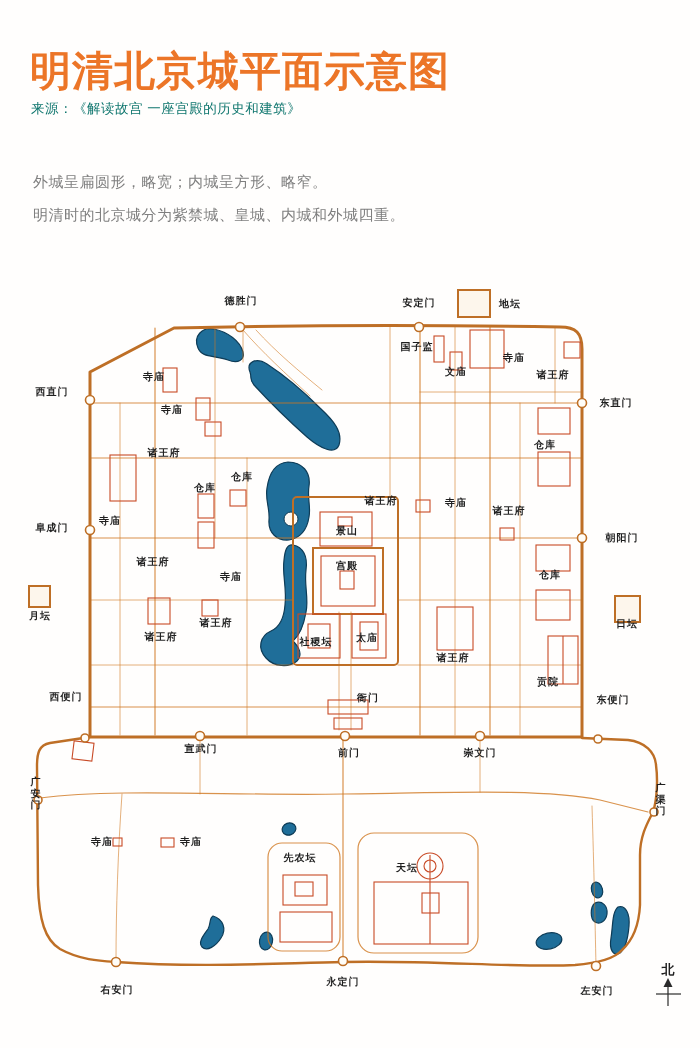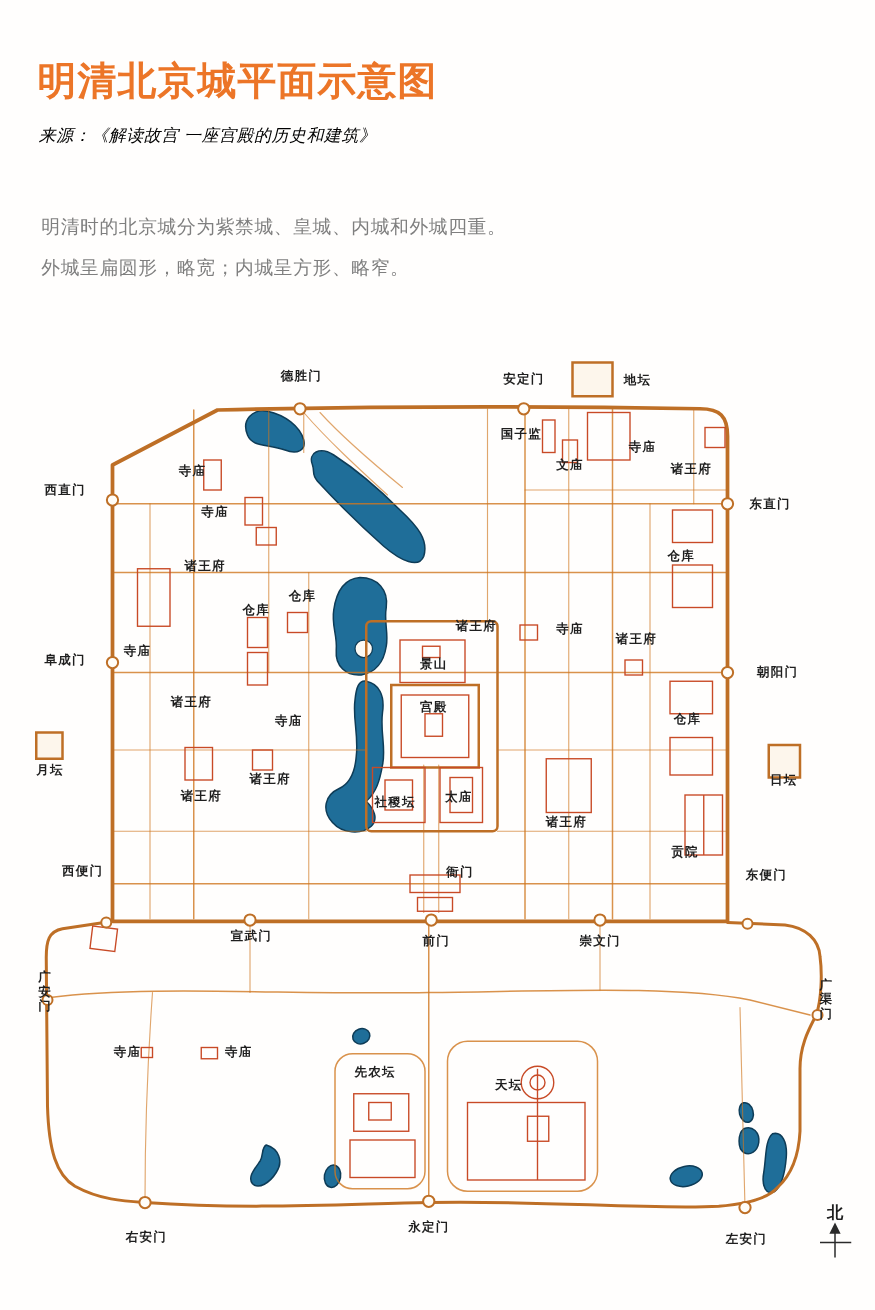--- a/index.html
+++ b/index.html
@@ -2,25 +2,25 @@
 <html style="--title-color: #EC7527; --wall: #BE6F26; --street: #D0771F; --building: #C84A26; --lake: #1F6E99; --lake-edge: #0E3C57; --label: #1F1F1F;"><head>
 <meta charset="utf-8">
 <style>
   html,body{margin:0;padding:0;background:#ffffff;}
   .page{
     position:relative;width:700px;height:1048px;background:#fffefd;overflow:hidden;
     font-family:"Liberation Sans",sans-serif;
   }
   .title{
     position:absolute;left:30px;top:44px;
-    font-size:31px;font-weight:800;color:var(--title-color,#EC7527);letter-spacing:1px;
+    font-size:41px;font-weight:800;color:var(--title-color,#EC7527);letter-spacing:1px;
   }
   .source{
     position:absolute;left:31px;top:100px;
-    font-size:13.5px;color:#000000;letter-spacing:0.5px;font-style:italic;
+    font-size:13.5px;color:#0f766e;letter-spacing:0.5px;
   }
   .desc{
     position:absolute;left:33px;top:165px;
     font-size:15px;color:#7f7f7f;line-height:33px;letter-spacing:0.5px;
   }
   svg.map{position:absolute;left:0;top:0;width:700px;height:1048px;}
   .wall{fill:none;stroke:var(--wall,#BE6F26);stroke-width:3;stroke-linejoin:round;stroke-linecap:round;}
   .wall-outer{fill:none;stroke:var(--wall,#BE6F26);stroke-width:2.4;stroke-linejoin:round;stroke-linecap:round;}
   .wall-imperial{fill:none;stroke:var(--wall,#BE6F26);stroke-width:2;}
   .street{fill:none;stroke:var(--street,#D0771F);stroke-width:1.2;opacity:0.8;stroke-linecap:round;}
@@ -38,22 +38,22 @@
   .north-head{fill:#2a2a2a;}
 </style>
 </head>
 <body>
 
 <div class="page">
 
   <div class="title">明清北京城平面示意图</div>
   <div class="source">来源：《解读故宫 一座宫殿的历史和建筑》</div>
   <div class="desc">
+    <div>外城呈扁圆形，略宽；内城呈方形、略窄。</div>
     <div>明清时的北京城分为紫禁城、皇城、内城和外城四重。</div>
-    <div>外城呈扁圆形，略宽；内城呈方形、略窄。</div>
   </div>
 
   <svg class="map" viewBox="0 0 700 1048" aria-hidden="true">
 
     <g>
       <path class="lake" d="M 198,348 C 193,336 202,327 214,329 C 228,332 240,341 243,352 C 245,360 238,364 228,360 C 214,355 202,358 198,348 Z"></path>
       <path class="lake" d="M 250,372 C 246,362 256,357 267,364 C 287,377 305,393 320,408 C 334,421 343,432 339,445 C 335,455 321,449 307,437 C 289,421 266,398 254,385 C 249,379 252,378 250,372 Z"></path>
       <path class="lake" d="M 288,462 C 302,462 311,472 309,486 C 307,498 311,506 309,517 C 307,530 300,538 289,540 C 277,541 268,533 269,520 C 270,508 265,500 267,488 C 269,474 275,463 288,462 Z"></path>
       <circle cx="291" cy="519" r="7" fill="#fdfaf4" stroke="#0E3C57" stroke-width="1"></circle>
       <path class="lake" d="M 293,545 C 303,547 308,556 306,570 C 304,586 309,598 306,612 C 304,624 301,634 293,641 C 299,647 303,655 297,661 C 289,668 274,667 266,658 C 257,648 260,636 271,631 C 280,627 284,618 285,605 C 287,588 282,574 284,560 C 285,550 287,544 293,545 Z"></path>

